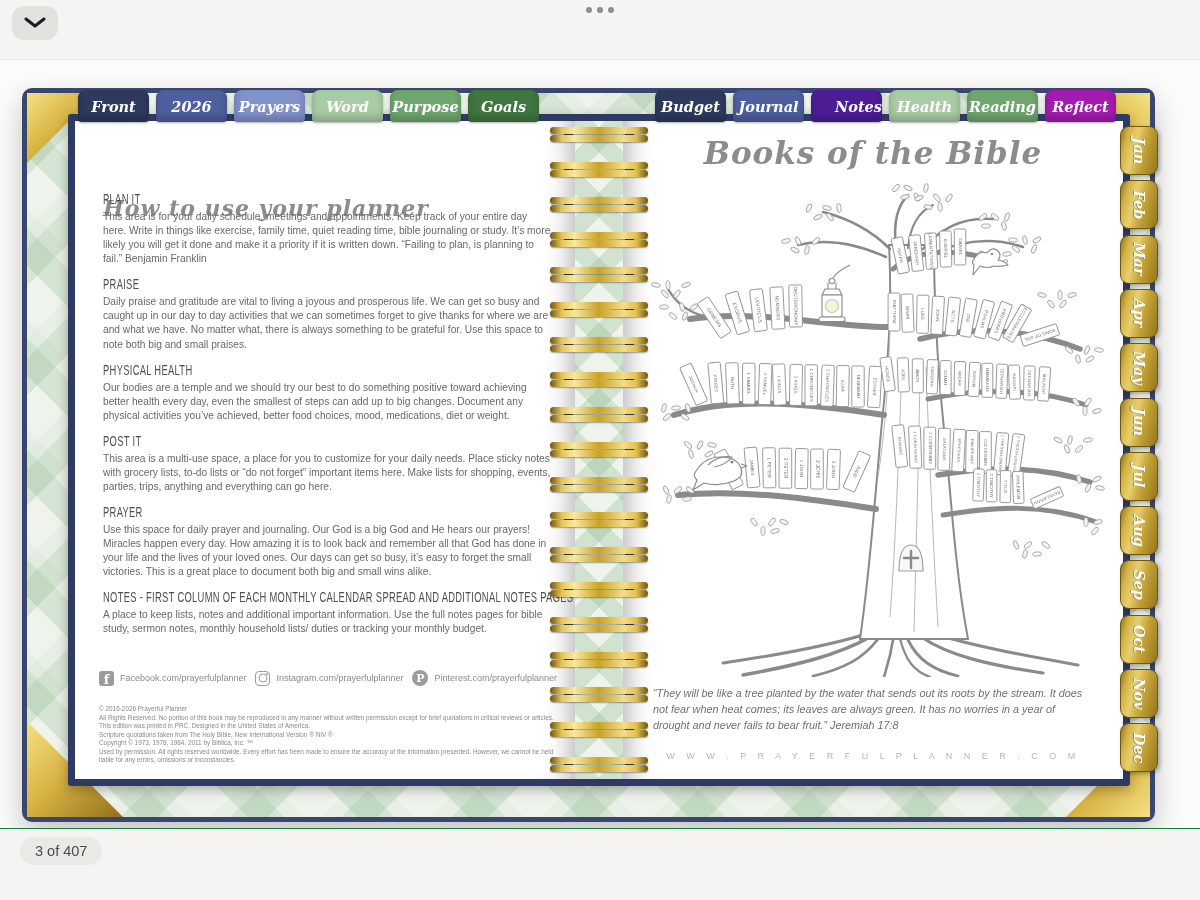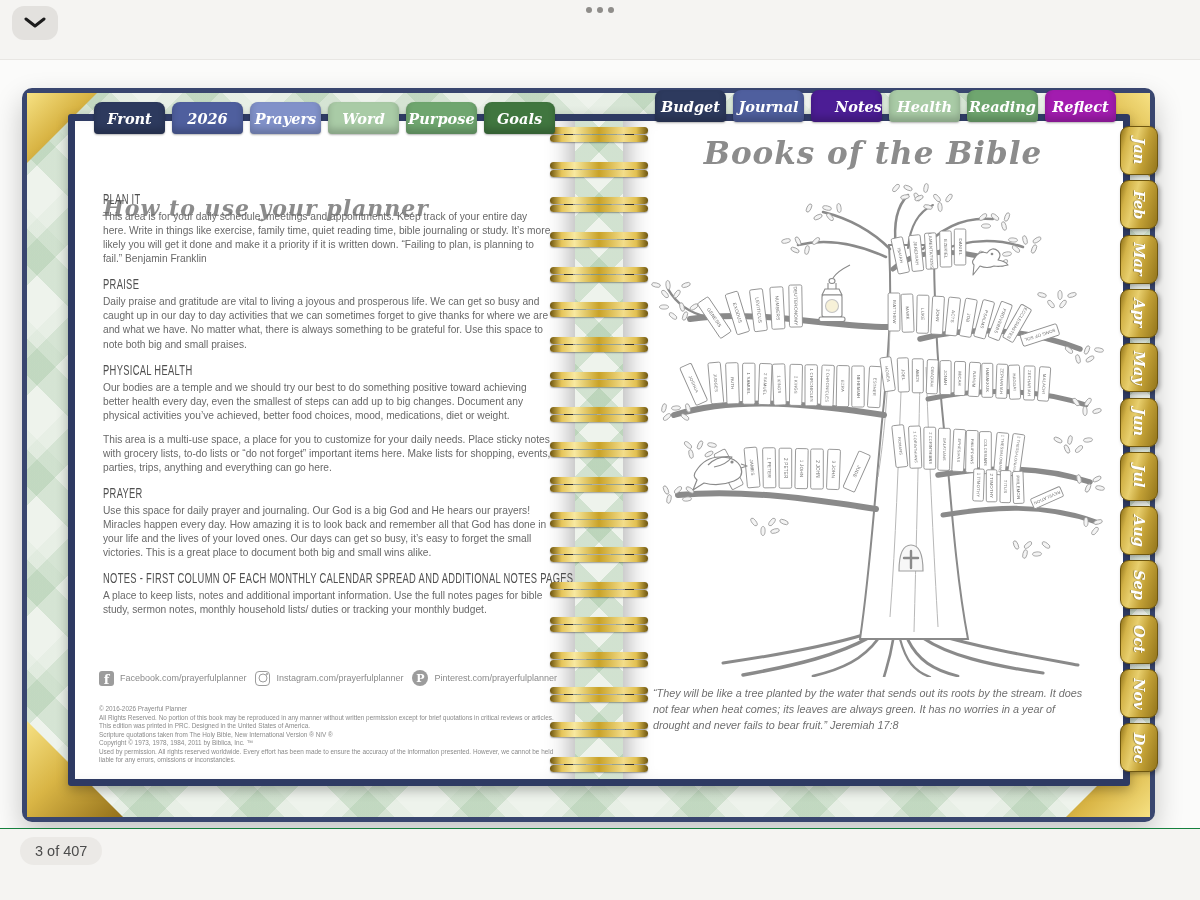--- a/index.html
+++ b/index.html
@@ -38,21 +38,21 @@
   .coil { position:absolute; left:50%; transform:translateX(-50%); width:98px; height:15px; z-index:6; }
   .coil::before,.coil::after { content:""; position:absolute; left:0; right:0; height:6.5px; border-radius:6px;
     background:linear-gradient(90deg,#6d5510,#e6c55a 12%,#f8e9a0 25%,#c9a227 50%,#f3dd8a 75%,#e2c050 88%,#6d5510);
     box-shadow:0 1px 1.5px rgba(0,0,0,0.35); }
   .coil::before { top:0; } .coil::after { top:8px; }
   .coil .slot { position:absolute; top:1px; width:9px; height:13px; background:#4a4a48; border-radius:2px; z-index:-1; }
   .coil .sl { left:14px; } .coil .sr { right:14px; }
 
   
   .tabs-row { position:absolute; top:2px; height:32px; display:flex; gap:7px; z-index:10; }
-  .tabs-row.tl { left:72px;margin-top:12px; } .tabs-row.tr { left:633px; }
+  .tabs-row.tl { left:56px; } .tabs-row.tr { left:633px; }
   .ptab { width:71px; height:32px; border-radius:8px 8px 4px 4px; display:flex; align-items:center; justify-content:center;
     color:#fff; font-family:"DejaVu Serif",serif; font-style:italic; font-weight:700; font-size:14.5px;
     box-shadow:inset 0 -5px 7px rgba(0,0,0,0.20), 0 1px 2px rgba(0,0,0,0.3); cursor:pointer; white-space:nowrap; }
   .mtab { position:absolute; right:-3px; width:38px; height:49px; border-radius:9px; border:1px solid #6f570f;
     background:linear-gradient(105deg,#8e7118 0%,#d3b348 18%,#e8cf6e 38%,#c3a136 62%,#93751b 100%);
     box-shadow:2px 2px 4px rgba(0,0,0,0.3); cursor:pointer; z-index:4; }
   .mtab span { position:absolute; left:50%; top:50%; transform:translate(-50%,-50%) rotate(90deg); color:#fff;
     font-family:"DejaVu Serif",serif; font-style:italic; font-weight:700; font-size:14.5px; text-shadow:0 1px 1px rgba(0,0,0,0.35); }
 
   
@@ -161,20 +161,21 @@
           </div>
           <div class="section">
             <div><span class="sec-h">PRAISE</span></div>
             <p class="sec-b">Daily praise and gratitude are vital to living a joyous and prosperous life. We can get so busy and caught up in our day to day activities that we can sometimes forget to give thanks for where we are and what we have. No matter what, there is always something to be grateful for. Use this space to note both big and small praises.</p>
           </div>
           <div class="section">
             <div><span class="sec-h">PHYSICAL HEALTH</span></div>
             <p class="sec-b">Our bodies are a temple and we should try our best to do something positive toward achieving better health every day, even the smallest of steps can add up to big changes. Document any physical activities you’ve achieved, better food choices, mood, medications, diet or weight.</p>
           </div>
           <div class="section">
+            <div><span class="sec-h">POST IT</span></div>
             <p class="sec-b">This area is a multi-use space, a place for you to customize for your daily needs. Place sticky notes with grocery lists, to-do lists or “do not forget” important items here. Make lists for shopping, events, parties, trips, anything and everything can go here.</p>
           </div>
           <div class="section">
             <div><span class="sec-h">PRAYER</span></div>
             <p class="sec-b">Use this space for daily prayer and journaling. Our God is a big God and He hears our prayers! Miracles happen every day. How amazing it is to look back and remember all that God has done in your life and the lives of your loved ones. Our days can get so busy, it’s easy to forget the small victories. This is a great place to document both big and small wins alike.</p>
           </div>
           <div class="section">
             <div><span class="sec-h">NOTES - FIRST COLUMN OF EACH MONTHLY CALENDAR SPREAD AND ADDITIONAL NOTES PAGES</span></div>
             <p class="sec-b">A place to keep lists, notes and additional important information. Use the full notes pages for bible study, sermon notes, monthly household lists/ duties or tracking your monthly budget.</p>
           </div>
@@ -690,20 +691,21 @@
     <path d="M70,288 q10,-10 24,-8 q-6,8 -18,10" fill="none"></path>
     <circle cx="94" cy="285" r="1" fill="#777"></circle>
     <path d="M103,287 l6,2 l-6,2" fill="none"></path>
           </g>
           <g>
     <path d="M261,394 q0,-26 12,-26 q12,0 12,26 z" fill="#f7f7f7" stroke="#a0a0a0" stroke-width="1.2"></path>
     <path d="M273,374 v17 M266,381 h14" stroke="#8a8a8a" stroke-width="2.4" stroke-linecap="round"></path>
           </g>
         </svg>
       <div class="quote">“They will be like a tree planted by the water that sends out its roots by the stream. It does not fear when heat comes; its leaves are always green. It has no worries in a year of drought and never fails to bear fruit.” Jeremiah 17:8</div>
+      <div class="website">W W W . P R A Y E R F U L P L A N N E R . C O M</div>
     </div>
 
   </div>
 <div class="mtab" style="top: 38px;">
       <span>Jan</span>
     </div>
     <div class="mtab" style="top: 92.3px;">
       <span>Feb</span>
     </div>
     <div class="mtab" style="top: 146.6px;">

